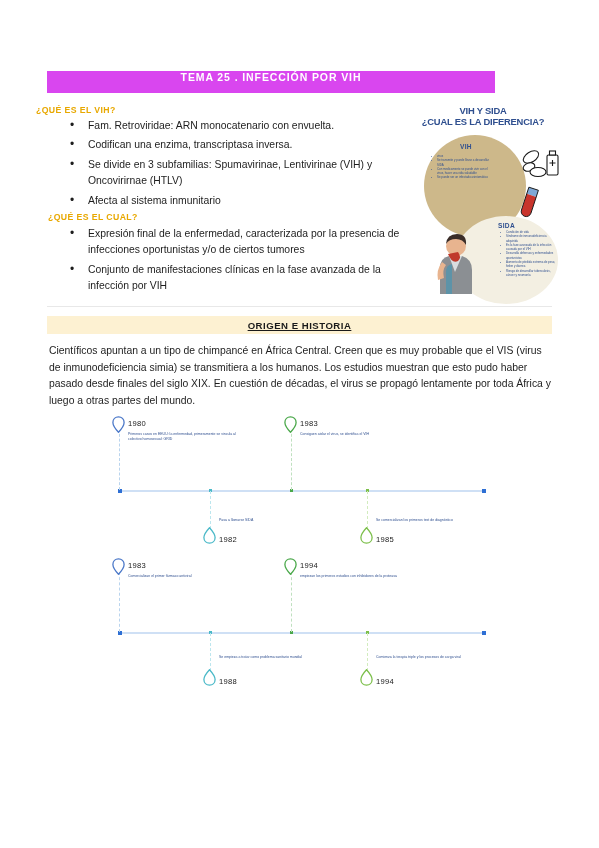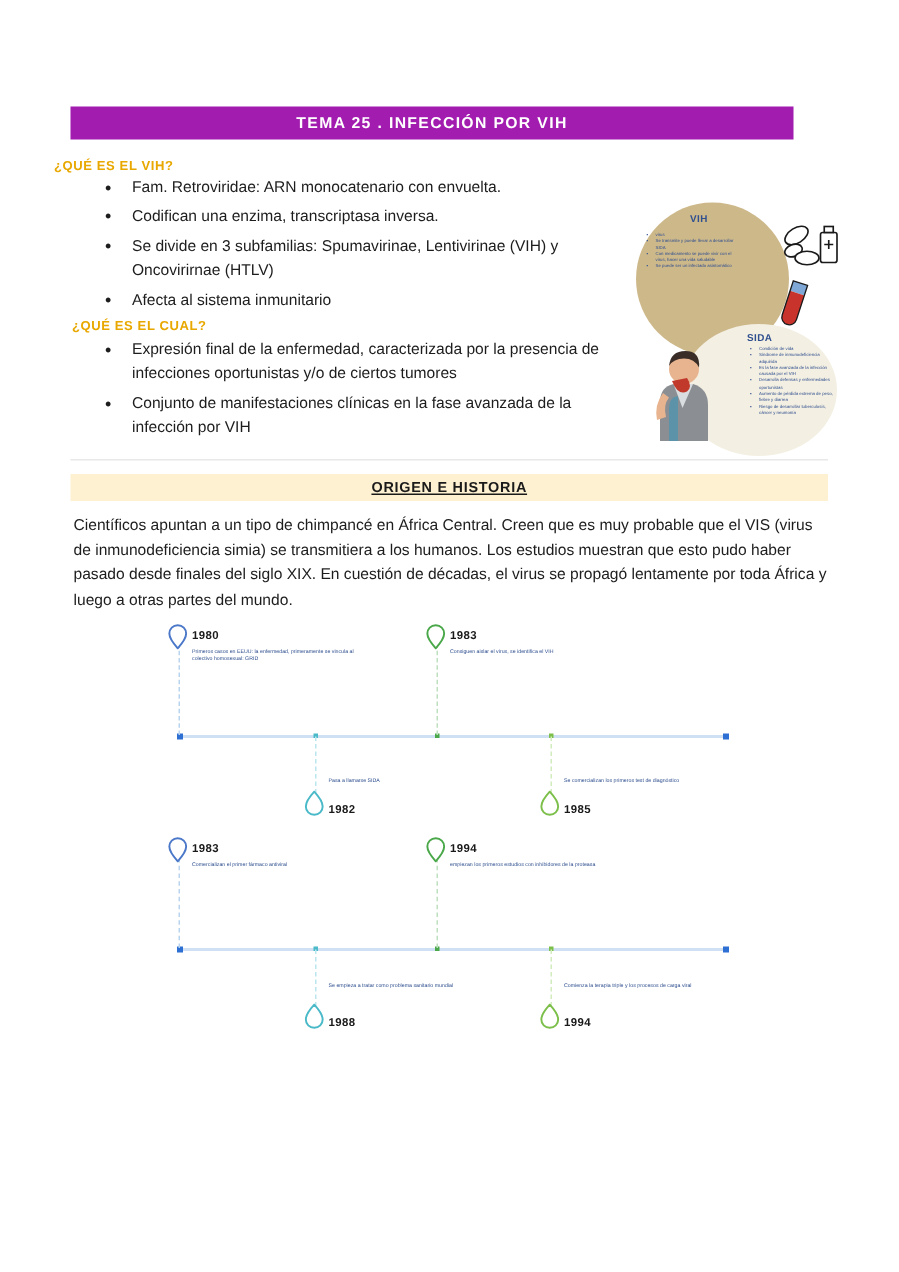--- a/index.html
+++ b/index.html
@@ -22,25 +22,24 @@
     width: 599px;
     height: 848px;
     background: #ffffff;
   }
 
   
   .title-bar {
     position: absolute;
     left: 47px;
     top: 71px;
-    width: 482px;
+    width: 448px;
     height: 22px;
-    background: #a21caf;
+    background: #d946ef;
     display: flex;
-    align-items: center;
     justify-content: center;
   }
   .title-bar .title-text {
     font-size: 10.5px;
     font-weight: bold;
     letter-spacing: 0.9px;
     color: #ffffff;
   }
 
   
@@ -232,21 +231,21 @@
 
   .pin {
     position: absolute;
     width: 13px;
     height: 17px;
   }
 
   .tl-year {
     position: absolute;
     font-size: 7.6px;
-    font-weight: bold;
+    font-weight: normal;
     color: #1a1a1a;
     letter-spacing: 0.3px;
   }
   .tl-desc {
     position: absolute;
     font-size: 3.5px;
     line-height: 5.2px;
     color: #2f4f8f;
     width: 118px;
   }
@@ -278,20 +277,24 @@
   </ul>
 
   <div class="sec-head" id="head-sida">¿QUÉ ES EL CUAL?</div>
 
   <ul class="bullets" id="list-sida">
     <li>Expresión final de la enfermedad, caracterizada por la presencia de infecciones oportunistas y/o de ciertos tumores</li>
     <li>Conjunto de manifestaciones clínicas en la fase avanzada de la infección por VIH</li>
   </ul>
 
   <div class="info-graphic">
+    <div class="ig-title">
+      <span>VIH Y SIDA</span><br>
+      <span>¿CUAL ES LA DIFERENCIA?</span>
+    </div>
 
     <div class="ig-circle-vih"></div>
     <div class="ig-circle-sida"></div>
 
     <div class="ig-label" id="ig-label-vih">VIH</div>
     <div class="ig-label" id="ig-label-sida">SIDA</div>
 
     <ul class="ig-mini" id="ig-mini-vih">
       <li>virus</li>
       <li>Se transmite y puede llevar a desarrollar SIDA</li>

